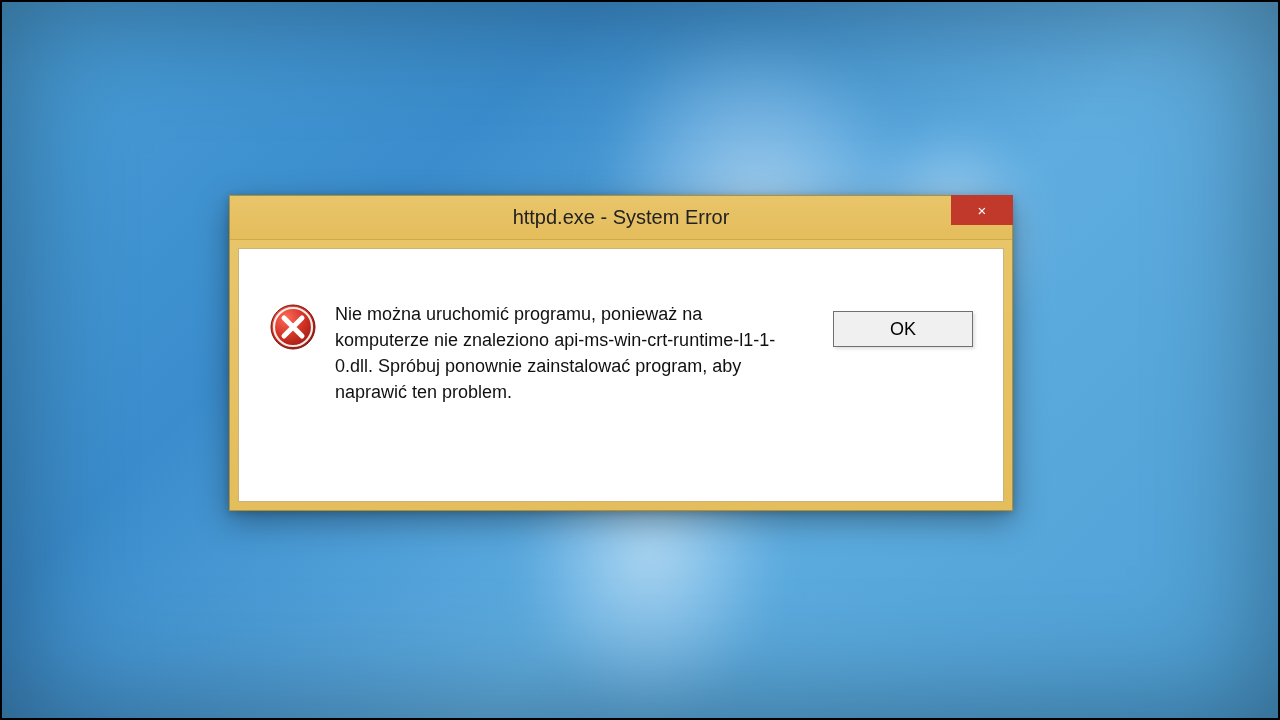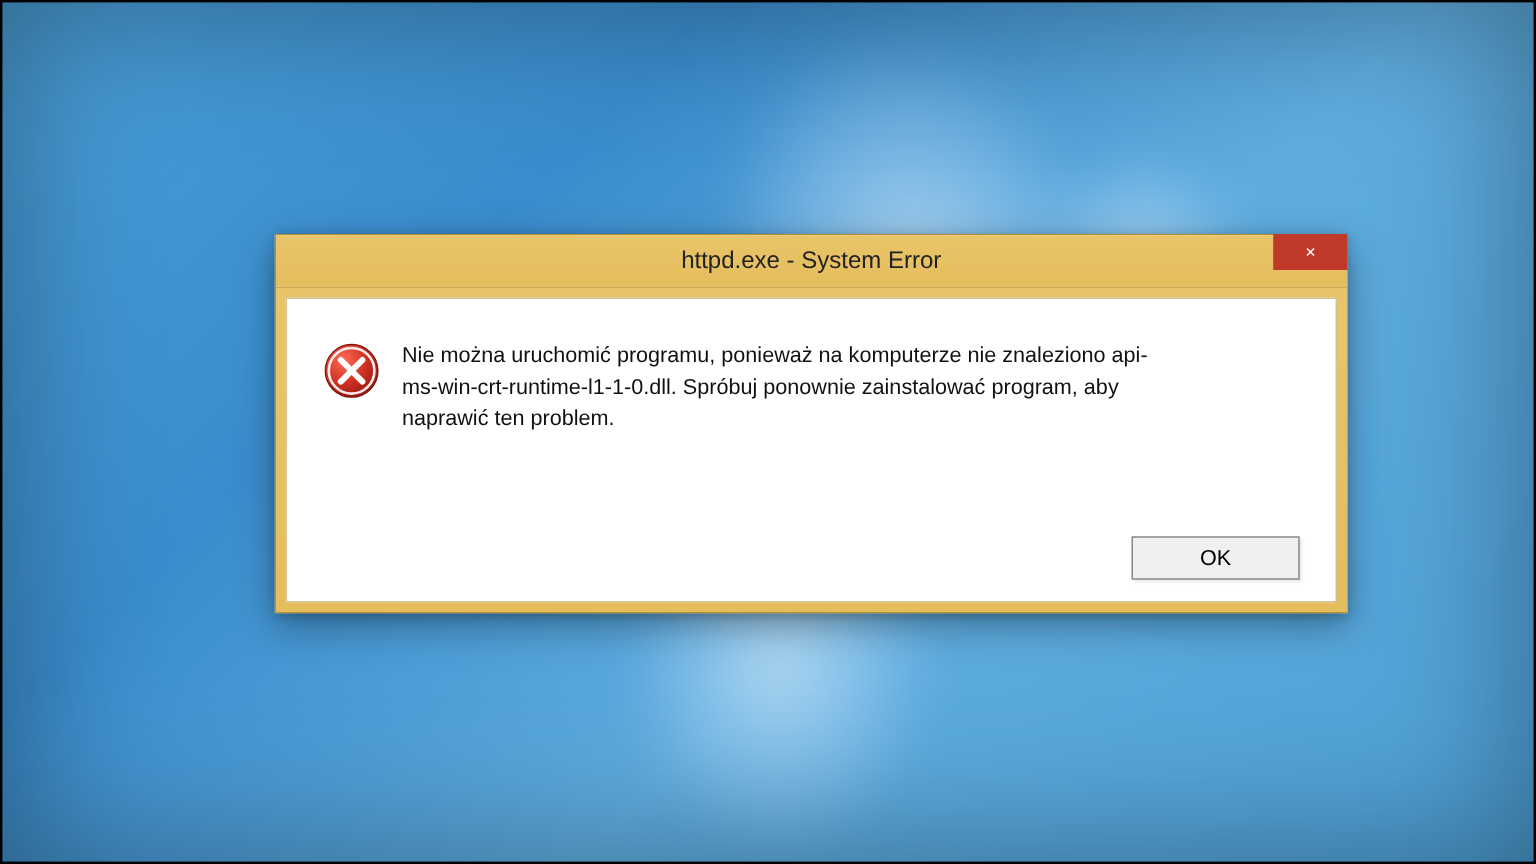--- a/index.html
+++ b/index.html
@@ -35,21 +35,21 @@
       position: absolute;
       inset: 0;
       border: 2px solid #000;
       pointer-events: none;
     }
 
     .dialog {
       position: absolute;
       left: 229px;
       top: 195px;
-      width: 894px;
+      width: 784px;
       height: 316px;
       background: #fff;
       border: 1px solid #b58f2e;
       box-shadow: 0 10px 30px rgba(0,0,0,0.35), 0 2px 8px rgba(0,0,0,0.2);
     }
     .titlebar {
       display: flex;
       align-items: center;
       justify-content: center;
       position: relative;
@@ -77,23 +77,23 @@
     .close-x { color: #fff; font-size: 15px; line-height: 1; }
 
     .body-outer {
       padding: 8px;
       height: calc(100% - 44px);
       background: linear-gradient(#e9c56a, #e4bd5c);
     }
     .body-inner {
       background: #fff;
       height: 100%;
-      padding: 34px 30px 18px 30px;
+      padding: 52px 30px 18px 30px;
       display: flex;
-      flex-direction: column;
+      flex-direction: row;
       border: 1px solid #c9b57a;
     }
     .content-row {
       display: flex;
       align-items: flex-start;
       gap: 18px;
       flex: 1;
     }
     .error-icon {
       flex: 0 0 auto;

